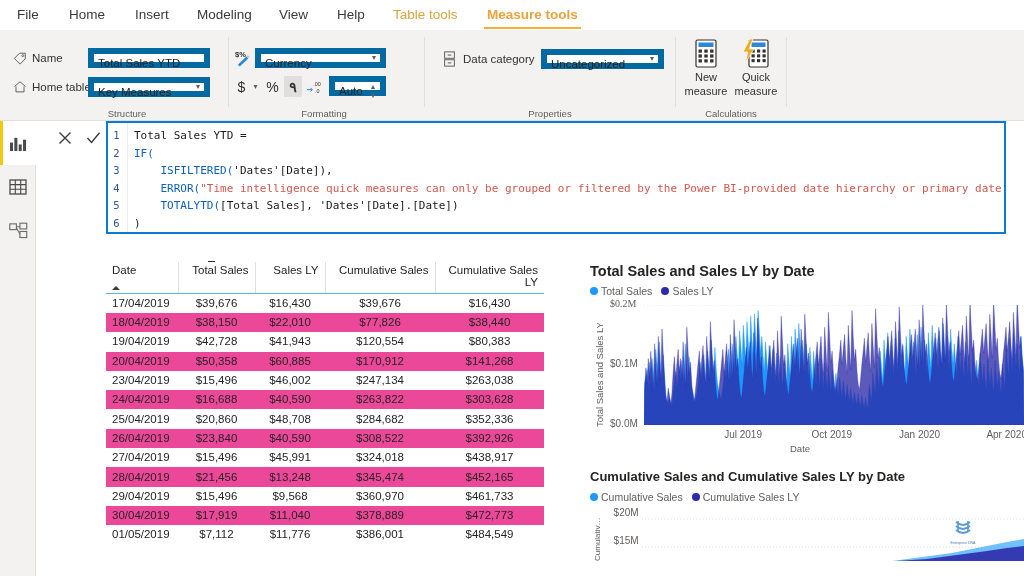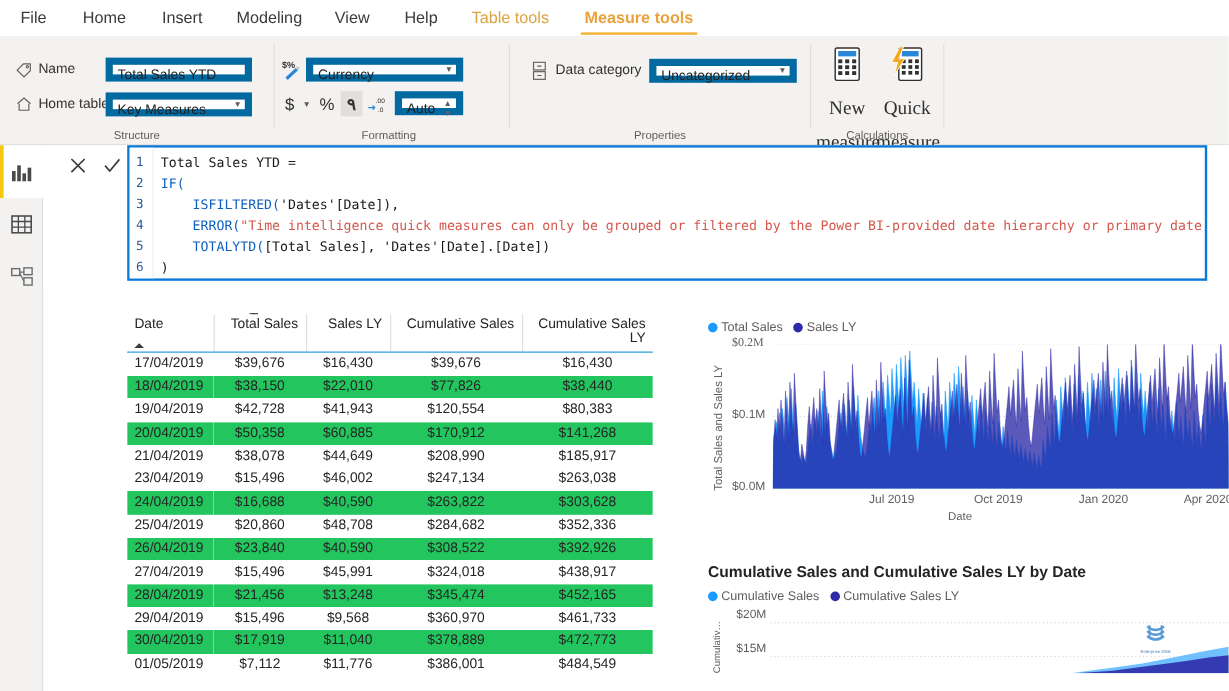--- a/index.html
+++ b/index.html
@@ -76,21 +76,21 @@
   .spinner {
     position: absolute; right: 2px; top: 1px; width: 10px; height: 17px;
     display: flex; flex-direction: column; justify-content: space-around; align-items: center;
     font-size: 7px; color: #605e5c; line-height: 6px;
   }
 
   .bigbtn {
     position: absolute; width: 52px; text-align: center; cursor: default;
   }
   .bigbtn .bi { height: 34px; display: flex; align-items: flex-end; justify-content: center; }
-  .bigbtn .bt { font-size: 16px; color: #323130; line-height: 12px; margin-top: 16px; font-family: Liberation Serif, serif; }
+  .bigbtn .bt { font-size: 11px; color: #323130; line-height: 12px; margin-top: 2px; }
 
   
   .rail {
     position: absolute; left: 0; top: 121px; width: 36px; height: 455px;
     background: #f3f2f1; border-right: 1px solid #e1dfdd;
   }
   .rail-item {
     position: absolute; left: 0; width: 36px; height: 44px;
     display: flex; align-items: center; justify-content: center; cursor: default;
   }
@@ -154,21 +154,21 @@
     height: 30px; position: relative;
   }
   table.pbt th:last-child { border-right: none; }
   table.pbt th.num { text-align: right; }
   table.pbt td {
     font-size: 11.5px; color: #252423; padding: 2px 6px;
     height: 19.3px; line-height: 15px;
     white-space: nowrap; overflow: hidden;
   }
   table.pbt td.num { text-align: center; }
-  table.pbt tr.alt td { background: #22c55e; }
+  table.pbt tr.alt td { background: #ec4899; }
   .sortmark {
     position: absolute; left: 6px; bottom: 3px;
     width: 0; height: 0;
     border-left: 4px solid transparent; border-right: 4px solid transparent;
     border-bottom: 4px solid #3b3a39;
   }
 
   
   .chart1 {
     position: absolute; left: 590px; top: 262px; width: 434px; height: 200px;
@@ -207,21 +207,21 @@
       <div class="tab" style="left: 126px;">Insert</div>
       <div class="tab" style="left: 188px;">Modeling</div>
       <div class="tab" style="left: 270px;">View</div>
       <div class="tab" style="left: 328px;">Help</div>
       <div class="tab tools" style="left: 384px;">Table tools</div>
       <div class="tab tools active" style="left: 478px;">Measure tools</div>
     </div>
 
   <div class="ribbon">
 
-    <div class="rb-group" style="left:0px;width:228px;">
+    <div class="rb-group" style="left:0px;width:228px;padding-left:13px;">
       <span class="icobox" style="left:12px;top:19px;width:16px;height:16px;">
         <svg width="14" height="14" viewBox="0 0 16 16">
             <path d="M1.5 8.5 L7.5 2.5 L14 2.5 L14 9 L8 15 Z" fill="none" stroke="#605e5c" stroke-width="1.1"></path>
             <circle cx="11.2" cy="5.3" r="1.1" fill="none" stroke="#605e5c" stroke-width="1"></circle>
           </svg>
       </span>
       <span class="lbl" style="position:absolute;left:32px;top:21px;">Name</span>
       <div class="field" style="left:88px;top:17px;width:122px;">
         <span class="txt">Total Sales YTD</span>
       </div>
@@ -426,27 +426,20 @@
             <td class="num">$80,383</td>
           </tr>
           <tr class="alt">
             <td>20/04/2019</td>
             <td class="num">$50,358</td>
             <td class="num">$60,885</td>
             <td class="num">$170,912</td>
             <td class="num">$141,268</td>
           </tr>
           <tr>
-            <td>21/04/2019</td>
-            <td class="num">$38,078</td>
-            <td class="num">$44,649</td>
-            <td class="num">$208,990</td>
-            <td class="num">$185,917</td>
-          </tr>
-          <tr>
             <td>23/04/2019</td>
             <td class="num">$15,496</td>
             <td class="num">$46,002</td>
             <td class="num">$247,134</td>
             <td class="num">$263,038</td>
           </tr>
           <tr class="alt">
             <td>24/04/2019</td>
             <td class="num">$16,688</td>
             <td class="num">$40,590</td>
@@ -500,20 +493,21 @@
             <td class="num">$7,112</td>
             <td class="num">$11,776</td>
             <td class="num">$386,001</td>
             <td class="num">$484,549</td>
           </tr>
         </tbody>
     </table>
   </div>
 
   <div class="chart1">
+    <div class="ch-title">Total Sales and Sales LY by Date</div>
     <div class="legend">
       <span class="lg">
         <span class="dot" id="c1d0" style="background: rgb(26, 154, 255);"></span>
         <span>Total Sales</span>
       </span>
       <span class="lg">
         <span class="dot" id="c1d1" style="background: rgb(45, 43, 168);"></span>
         <span>Sales LY</span>
       </span>
     </div>

